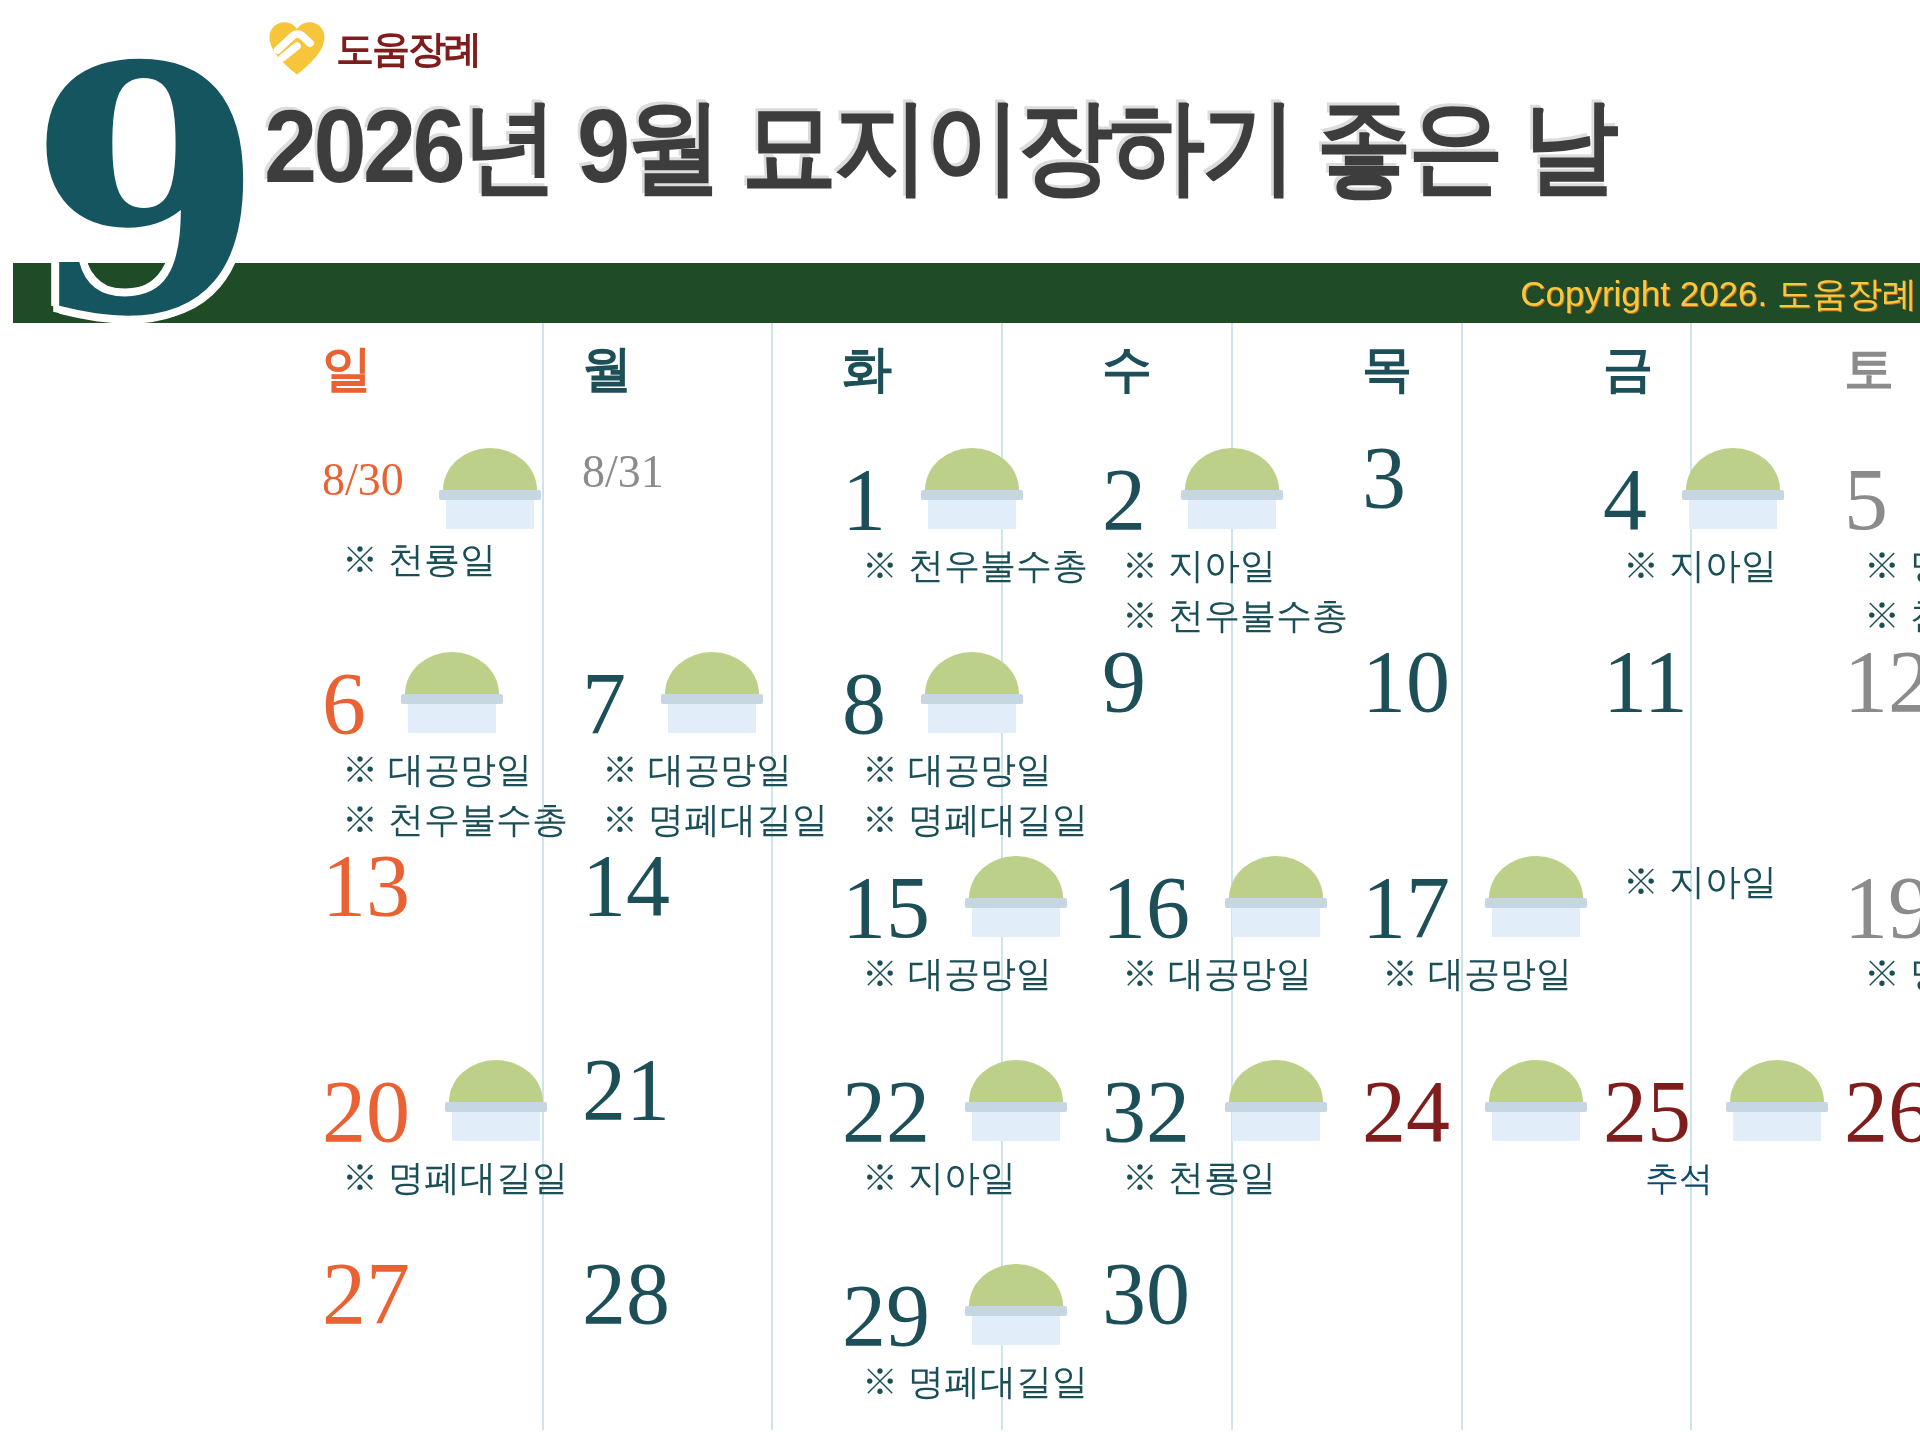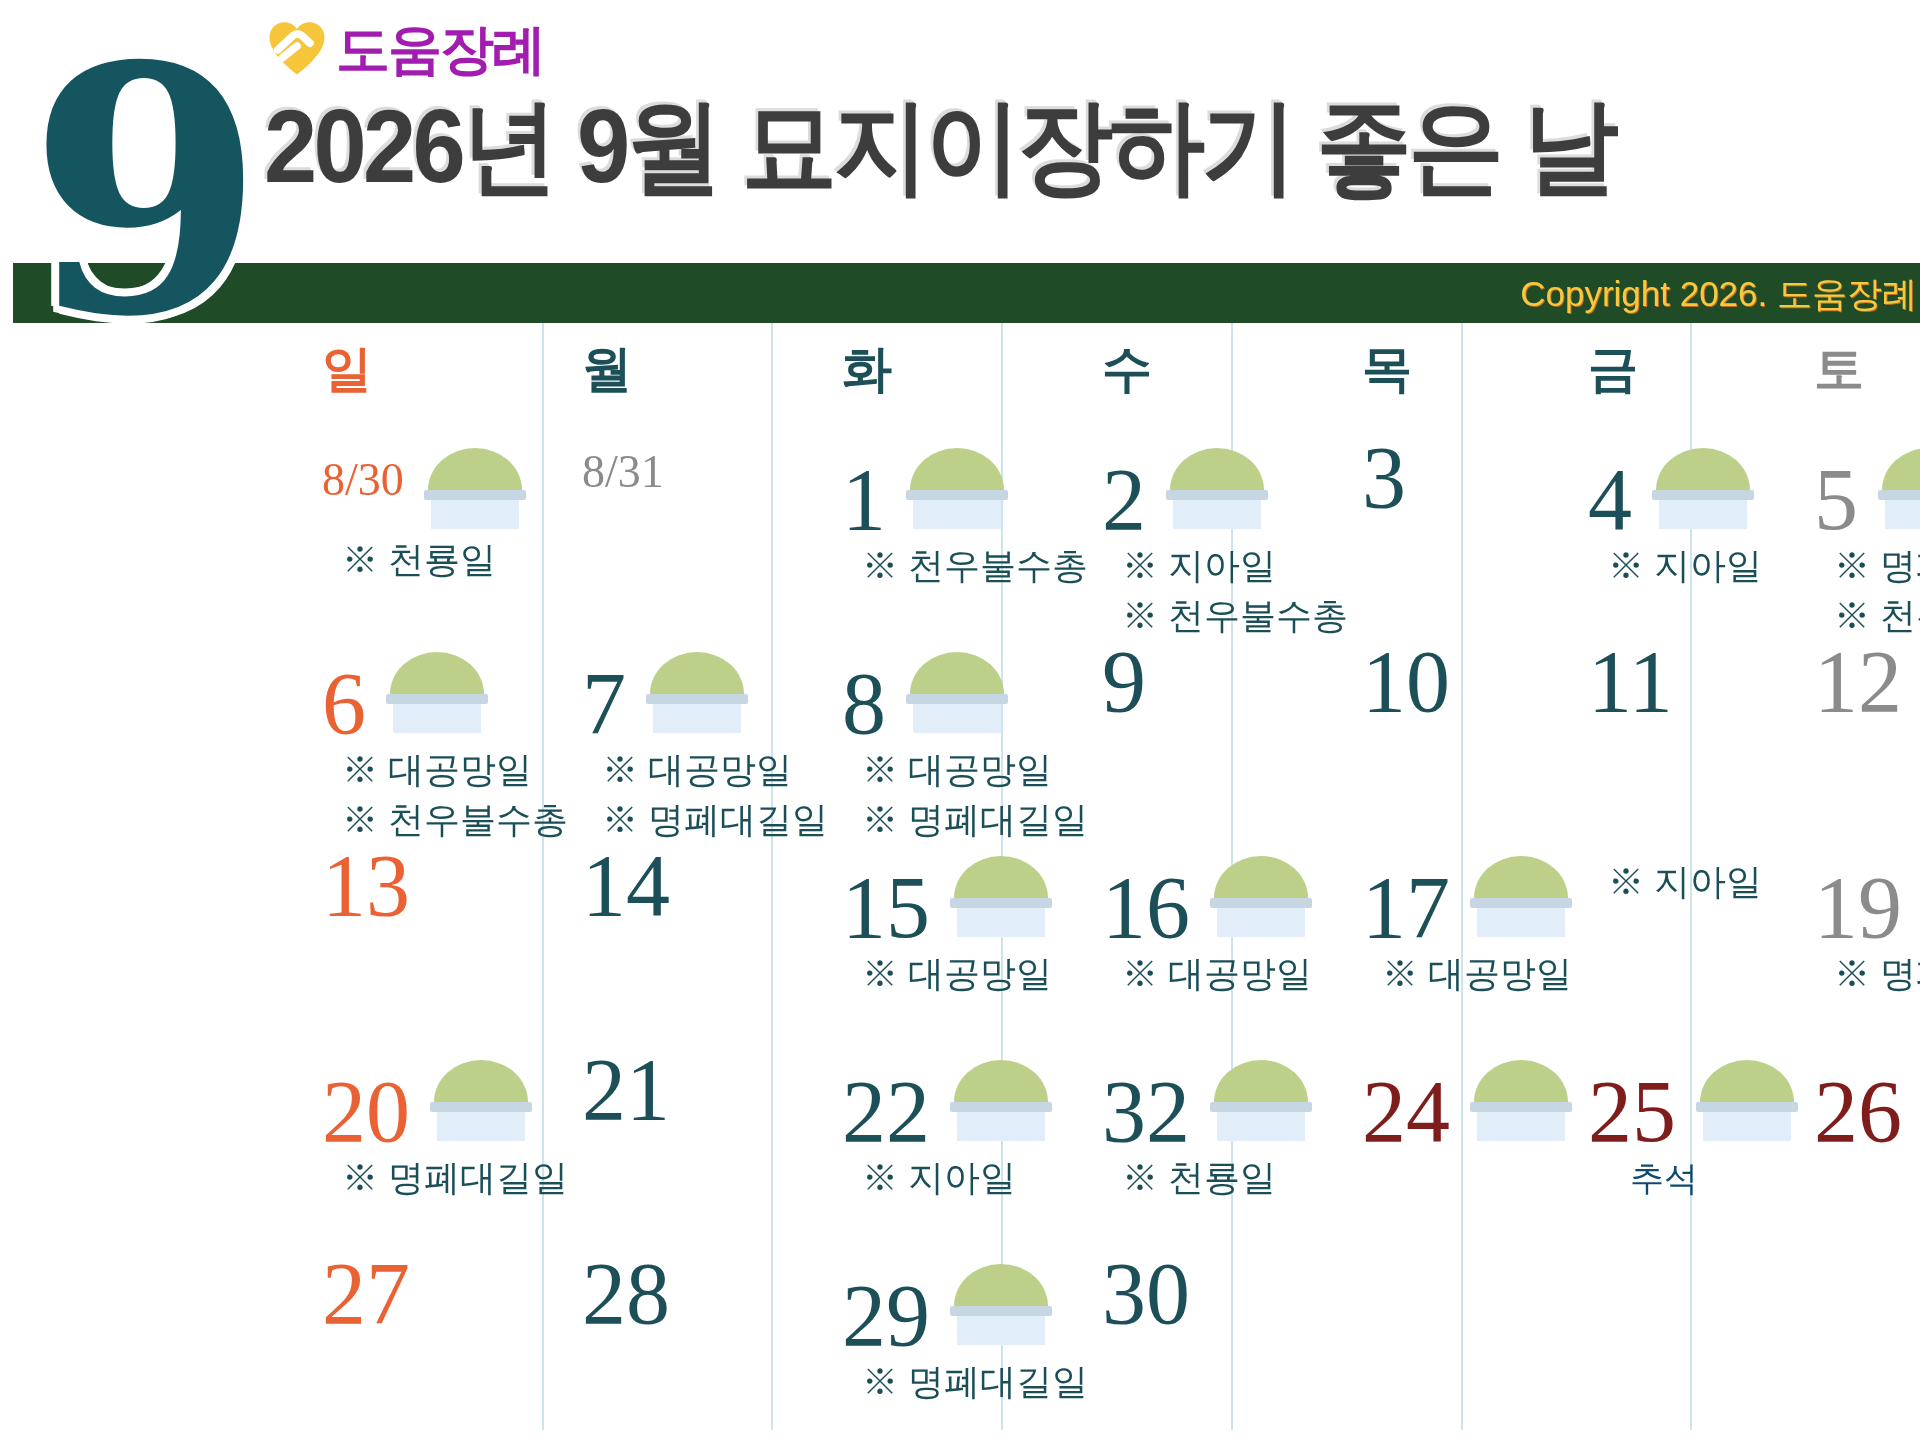--- a/index.html
+++ b/index.html
@@ -10,22 +10,22 @@
     overflow:hidden;
     font-family:"Liberation Sans", sans-serif;
   }
   
   .logo{
     position:absolute;left:266px;top:14px;
     display:flex;align-items:center;gap:8px;
     height:70px;
   }
   .logo-text{
-    font-weight:900;font-size:54px;letter-spacing:-2px;
-    color:#a21caf;line-height:70px;
+    font-weight:900;font-size:38px;letter-spacing:-2px;
+    color:#7f1d1d;line-height:70px;
   }
   .page-title{
     position:absolute;left:264px;top:86px;
     font-weight:900;font-size:104px;letter-spacing:-4px;
     color:#3d3d3d;white-space:nowrap;
     transform:scaleX(.92);transform-origin:left top;
     text-shadow:-3px -3px 0 #dcdcdc;
     line-height:120px;
   }
   .big-month{
@@ -53,21 +53,21 @@
     position:absolute;left:312px;top:323px;width:1608px;z-index:2;
     display:grid;
     grid-template-columns:repeat(7,1fr);
     grid-template-rows:96px repeat(5,204px);
   }
   .day-head{
     font-weight:800;font-size:50px;letter-spacing:-1px;
     padding:20px 0 0 10px;line-height:52px;
   }
   .cell{padding:24px 4px 0 10px;overflow:visible;}
-  .day-line{display:flex;align-items:baseline;gap:18px;}
+  .day-line{display:flex;align-items:baseline;gap:33px;}
   .num{
     font-family:"Liberation Serif", serif;
     font-size:88px;line-height:70px;white-space:nowrap;
   }
   .num.small{font-size:46px;align-self:center;transform:translateY(-6px);}
   .mound{flex-shrink:0;}
   .notes{margin-top:6px;padding-left:20px;}
   .note{
     font-family:Liberation Sans, sans-serif;
     font-size:36px;line-height:50px;color:#1b4f58;white-space:nowrap;

